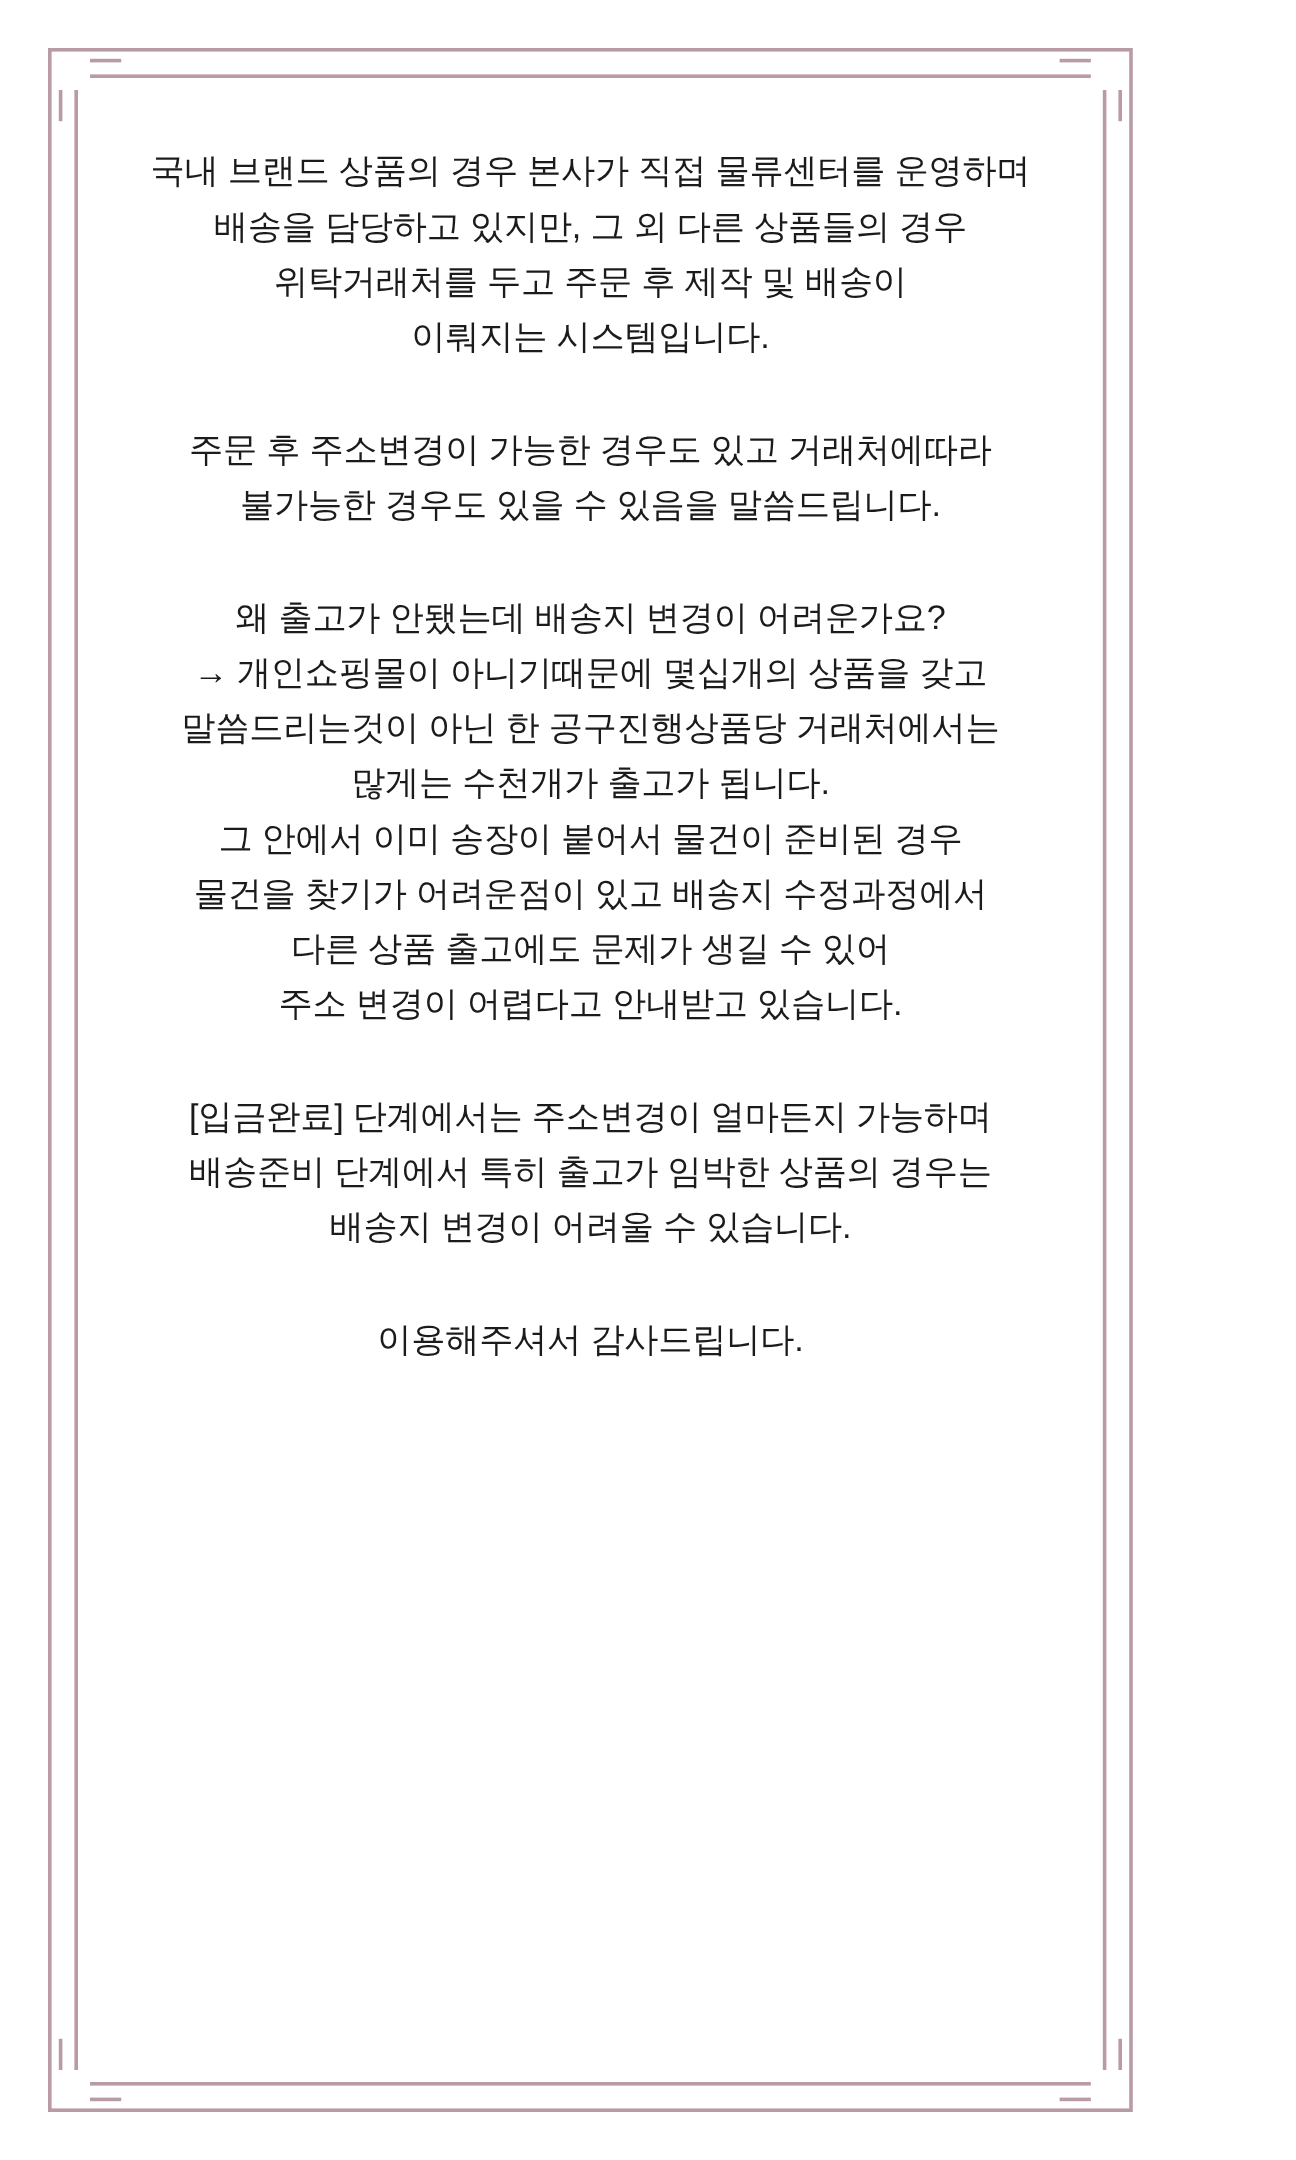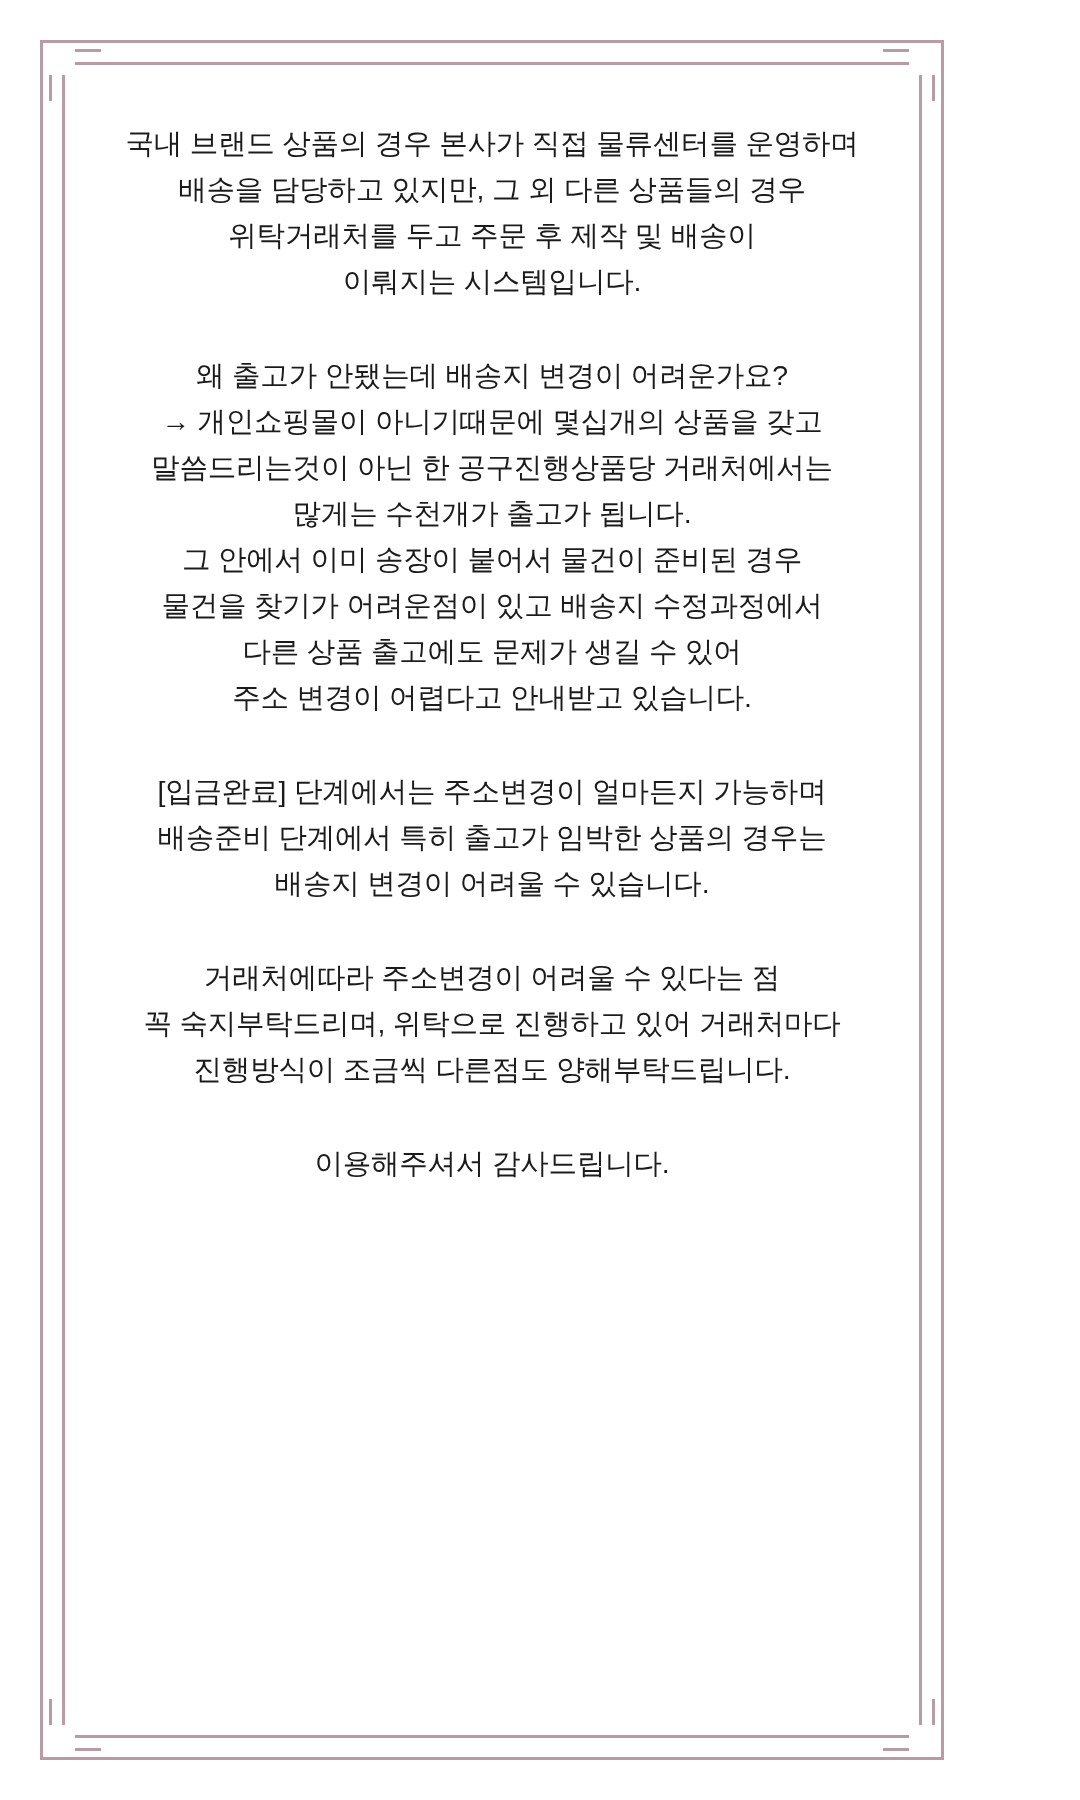--- a/index.html
+++ b/index.html
@@ -118,30 +118,29 @@
   <div class="corner-bar cb5"></div>
   <div class="corner-bar cb6"></div>
   <div class="corner-bar cb7"></div>
   <div class="corner-bar cb8"></div>
 
   <div class="content">
     <p class="para block-gap-lg">국내 브랜드 상품의 경우 본사가 직접 물류센터를 운영하며
 배송을 담당하고 있지만, 그 외 다른 상품들의 경우
 위탁거래처를 두고 주문 후 제작 및 배송이
 이뤄지는 시스템입니다.</p>
+    <p class="para block-gap-lg">주문 후 주소변경이 가능한 경우도 있고 거래처에따라
+불가능한 경우도 있을 수 있음을 말씀드립니다.</p>
     <p class="para block-gap-lg">왜 출고가 안됐는데 배송지 변경이 어려운가요?
 → 개인쇼핑몰이 아니기때문에 몇십개의 상품을 갖고
 말씀드리는것이 아닌 한 공구진행상품당 거래처에서는
 많게는 수천개가 출고가 됩니다.
 그 안에서 이미 송장이 붙어서 물건이 준비된 경우
 물건을 찾기가 어려운점이 있고 배송지 수정과정에서
 다른 상품 출고에도 문제가 생길 수 있어
 주소 변경이 어렵다고 안내받고 있습니다.</p>
     <p class="para block-gap-lg">[입금완료] 단계에서는 주소변경이 얼마든지 가능하며
 배송준비 단계에서 특히 출고가 임박한 상품의 경우는
 배송지 변경이 어려울 수 있습니다.</p>
-    <p class="para block-gap-lg">거래처에따라 주소변경이 어려울 수 있다는 점
-꼭 숙지부탁드리며, 위탁으로 진행하고 있어 거래처마다
-진행방식이 조금씩 다른점도 양해부탁드립니다.</p>
     <p class="para">이용해주셔서 감사드립니다.</p>
   </div>
 
 </div>
 
 </body></html>

